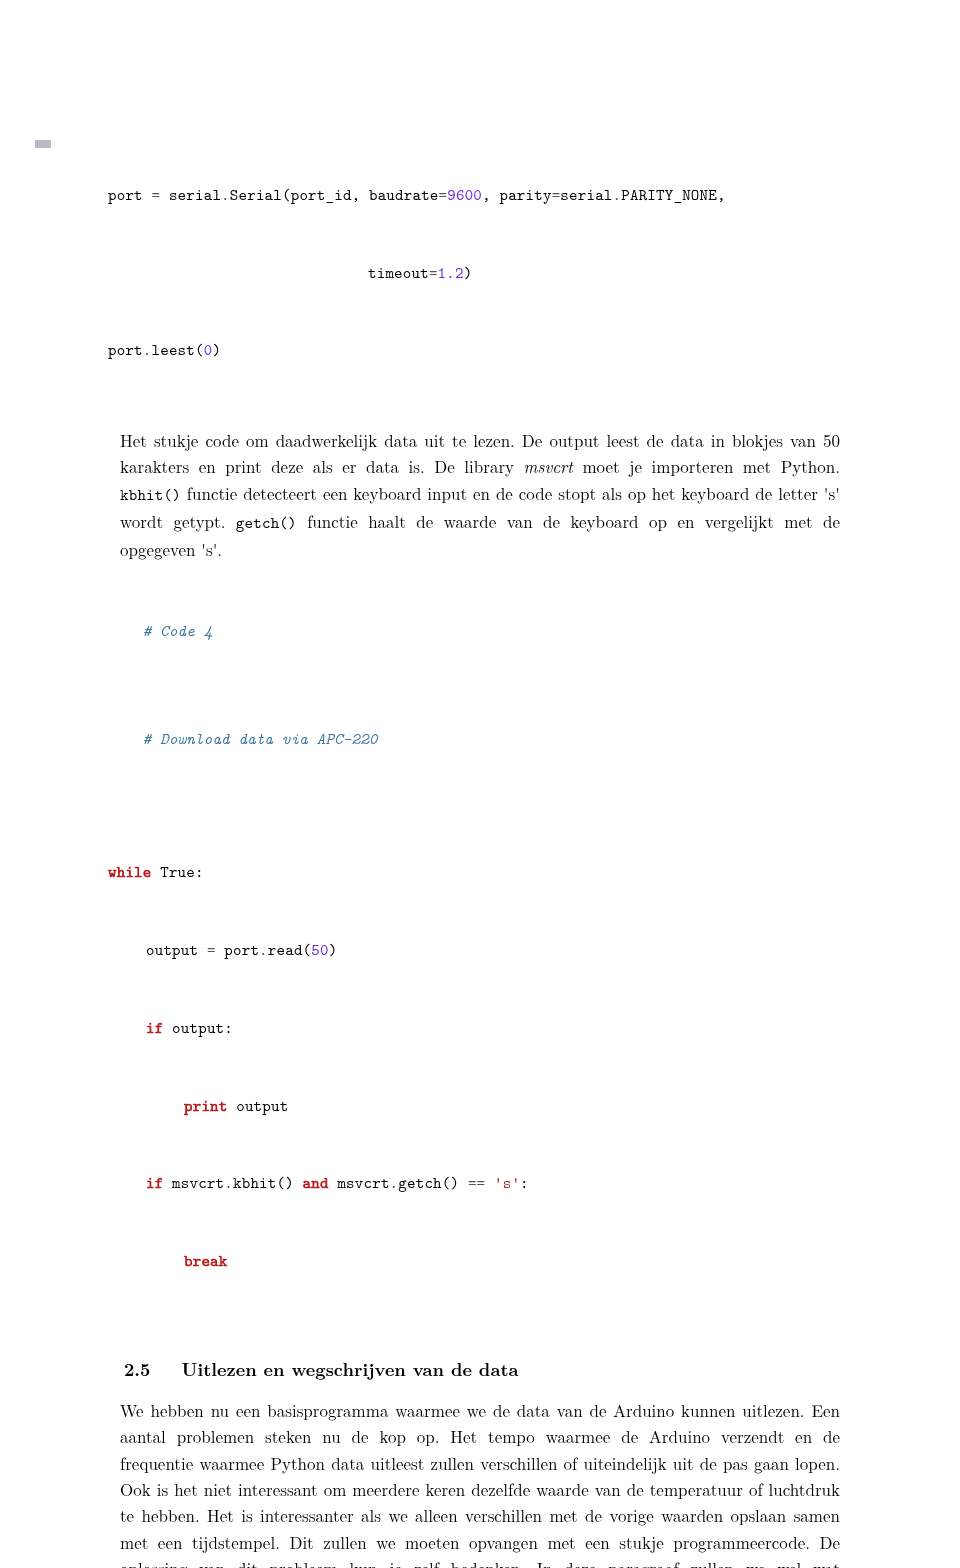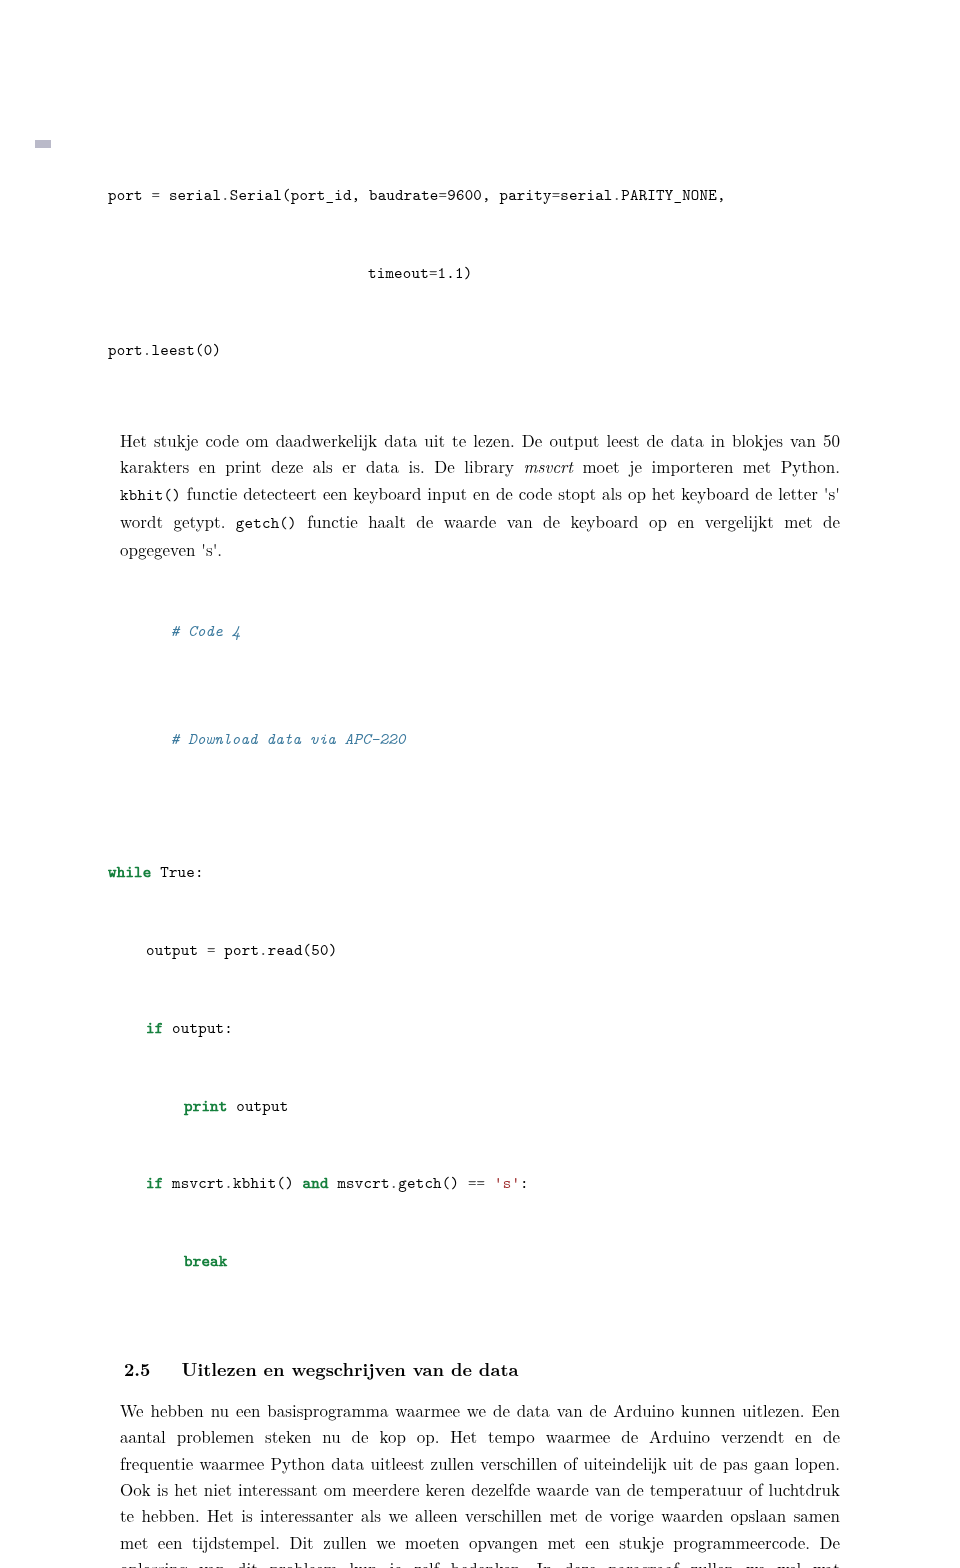--- a/index.html
+++ b/index.html
@@ -46,44 +46,44 @@
     line-height: 1.55;
     margin: 12px;
     text-align: justify;
     font-family: "Computer Modern Serif", "Latin Modern Roman", Georgia, serif;
   }
   .para-block { margin-top: 18px; }
   .ital { font-style: italic; }
   .space-before { margin-top: 30px; }
 
   
-  .cmt { color: #3c7a9e; font-style: italic; margin-left: 28px; }
+  .cmt { color: #3c7a9e; font-style: italic; }
 
   
-  .kw  { color: #15803d; font-weight: bold; }           
+  .kw  { color: #b91c1c; font-weight: bold; }           
   .op  { color: #555555; }           
   .str { color: #a03030; }
-  .num { color: #000000; }
+  .num { color: #6d28d9; }
 
   h3.sec {
     font-size: 18px;
     font-weight: bold;
     margin: 30px 0 16px 16px;
     font-family: "Computer Modern Serif", "Latin Modern Roman", Georgia, serif;
   }
 </style>
 </head>
 <body>
 
 <div class="page">
   <div class="sidebar-mark"></div>
 
   <div class="code">
     <div><span>port </span><span class="op">=</span><span> serial</span><span class="op">.</span><span>Serial(port_id, baudrate</span><span class="op">=</span><span class="num">9600</span><span>, parity</span><span class="op">=</span><span>serial</span><span class="op">.</span><span>PARITY_NONE,</span></div>
-    <div class="indent-big"><span>timeout</span><span class="op">=</span><span class="num">1.1</span><span>)</span></div>
+    <div class="indent-big"><span>timeout</span><span class="op">=</span><span class="num">1.2</span><span>)</span></div>
     <div><span>port</span><span class="op">.</span><span>leest(</span><span class="num">0</span><span>)</span></div>
   </div>
 
   <p class="body para-block">
     <span>Het stukje code om daadwerkelijk data uit te lezen. De output leest de data in blokjes van 50 karakters en print deze als er data is. De library </span><span class="ital">msvcrt</span><span> moet je importeren met Python. </span><span class="tt">kbhit()</span><span> functie detecteert een keyboard input en de code stopt als op het keyboard de letter 's' wordt getypt. </span><span class="tt">getch()</span><span> functie haalt de waarde van de keyboard op en vergelijkt met de opgegeven 's'.</span>
   </p>
 
   <div class="code space-before">
     <span class="cmt"># Code 4</span>
   </div>

